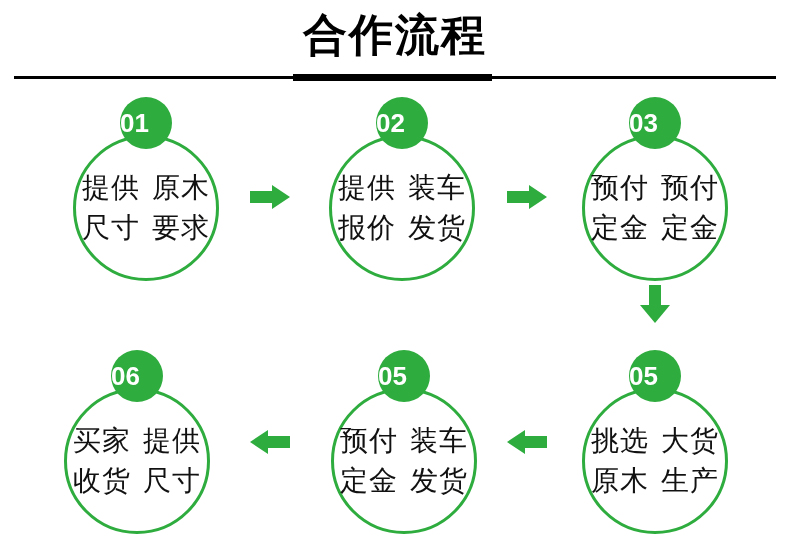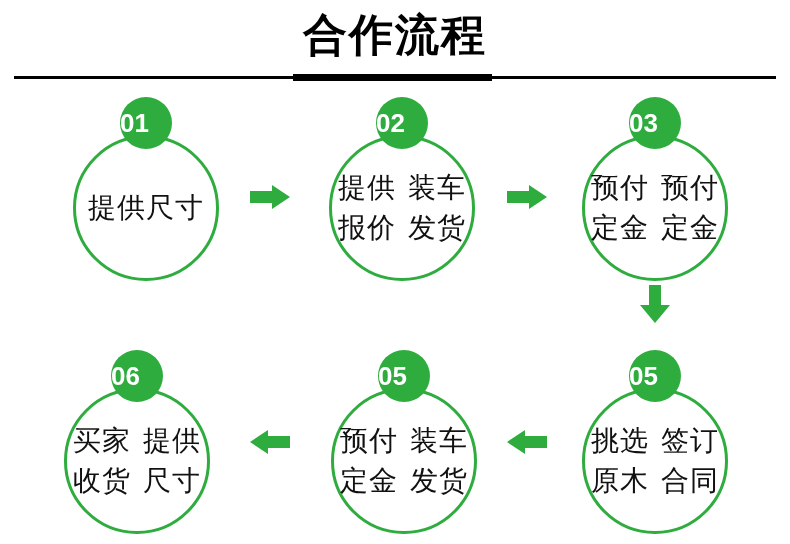--- a/index.html
+++ b/index.html
@@ -41,20 +41,21 @@
   <div class="title">合作流程</div>
   <div class="rule-thin"></div>
   <div class="rule-thick"></div>
 
   <div class="step" style="left:71px; top:97px">
     <div class="badge">
       <span>01</span>
     </div>
     <div class="circle">
       <div>提供尺寸</div>
+      <div>原木要求</div>
     </div>
   </div>
 
   <div class="step" style="left:327px; top:97px">
     <div class="badge">
       <span>02</span>
     </div>
     <div class="circle">
       <div>提供报价</div>
       <div>装车发货</div>
@@ -70,21 +71,21 @@
       <div>预付定金</div>
     </div>
   </div>
 
   <div class="step" style="left:580px; top:350px">
     <div class="badge">
       <span>05</span>
     </div>
     <div class="circle">
       <div>挑选原木</div>
-      <div>签订合同</div>
+      <div>大货生产</div>
     </div>
   </div>
 
   <div class="step" style="left:329px; top:350px">
     <div class="badge">
       <span>05</span>
     </div>
     <div class="circle">
       <div>预付定金</div>
       <div>装车发货</div>

